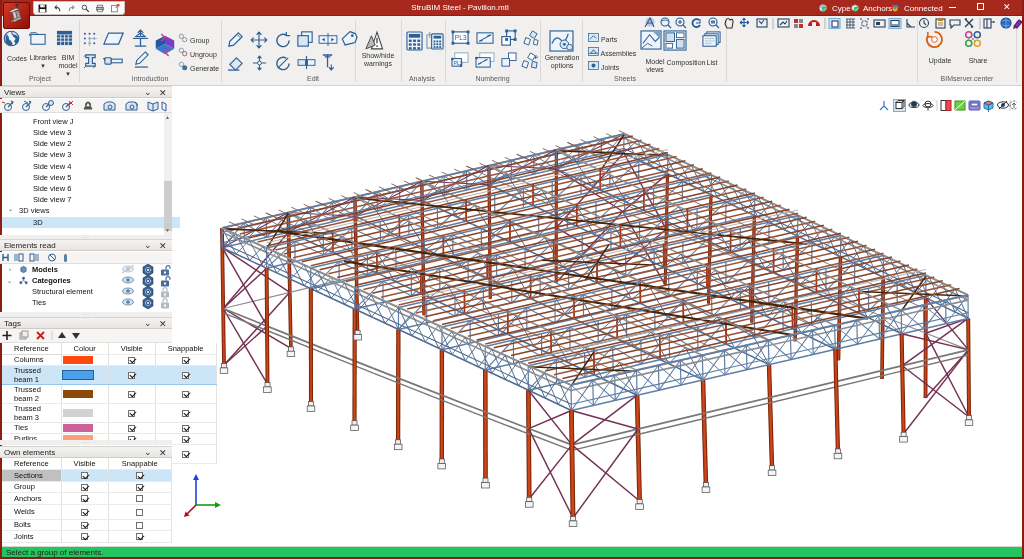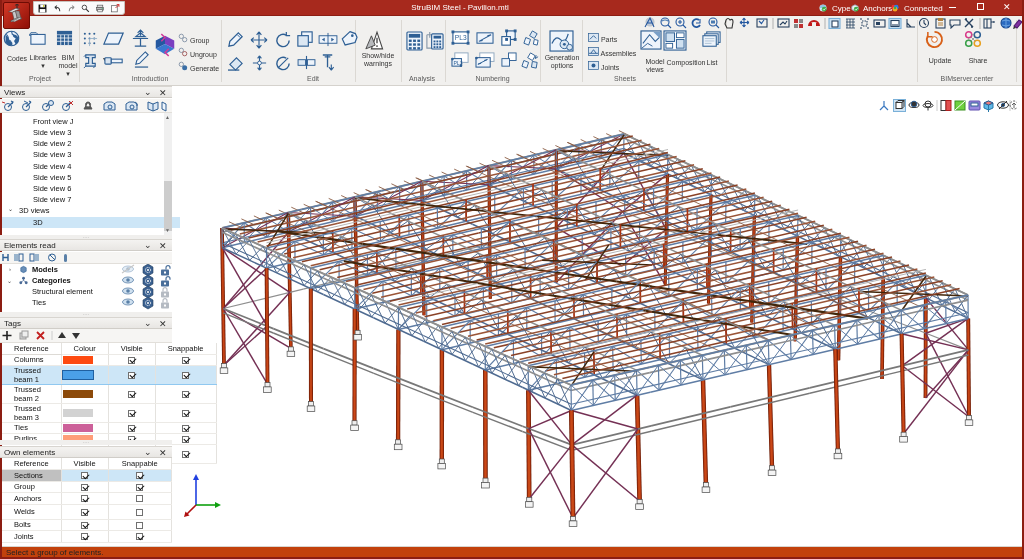--- a/index.html
+++ b/index.html
@@ -29,21 +29,21 @@
 .ptool{position:absolute;left:0;width:172px;background:#f6f5f3;border-bottom:1px solid #e2dfda}
 .treeitem{position:absolute;left:0;width:163px;font-size:7.5px;color:#111;padding-left:31px;line-height:11.2px}
 .splitdots{position:absolute;left:0;width:172px;height:5px;background:#f0efed;text-align:center;font-size:5px;color:#999;line-height:4px}
 table.grid{border-collapse:collapse;font-size:7.5px;color:#111}
 table.grid td,table.grid th{border-right:1px solid #e4e2de;border-bottom:1px solid #eceae6;padding:0 12px;height:10.9px;font-weight:normal;text-align:left}
 .cb{display:inline-block;width:7px;height:7px;border:1px solid #707070;background:#fff;position:relative;vertical-align:middle}
 .cb.c:after{content:"";position:absolute;left:0.5px;top:0.5px;width:4.5px;height:2.8px;border-left:1.2px solid #111;border-bottom:1.3px solid #111;transform:rotate(-45deg)}
 
 #workarea{left:174px;top:86px;width:848px;height:462px;background:#fff}
 #watabs{left:174px;top:86px;width:848px;height:11px;background:#e9e7e4;border-bottom:1px solid #d5d2cd;font-size:7.5px;color:#222;padding:1px 0 0 8px}
-#statusbar{left:2px;top:546px;width:1020px;height:11px;background:#c2410c;border-top:1px solid #d8d5d0;font-size:8px;color:#222;padding:1px 0 0 4px}
+#statusbar{left:2px;top:546px;width:1020px;height:11px;background:#22c55e;border-top:1px solid #d8d5d0;font-size:8px;color:#222;padding:1px 0 0 4px}
 svg{display:block}
 .ic{display:inline-block}
 </style></head>
 <body>
 <div class="abs" id="titlebar"></div>
 <div class="abs" id="frameL"></div>
 <div class="abs" id="frameR"></div>
 <div class="abs" id="frameB"></div>
 <div class="abs" id="appicon">
     <svg width="25" height="25" viewBox="0 0 25 25">

